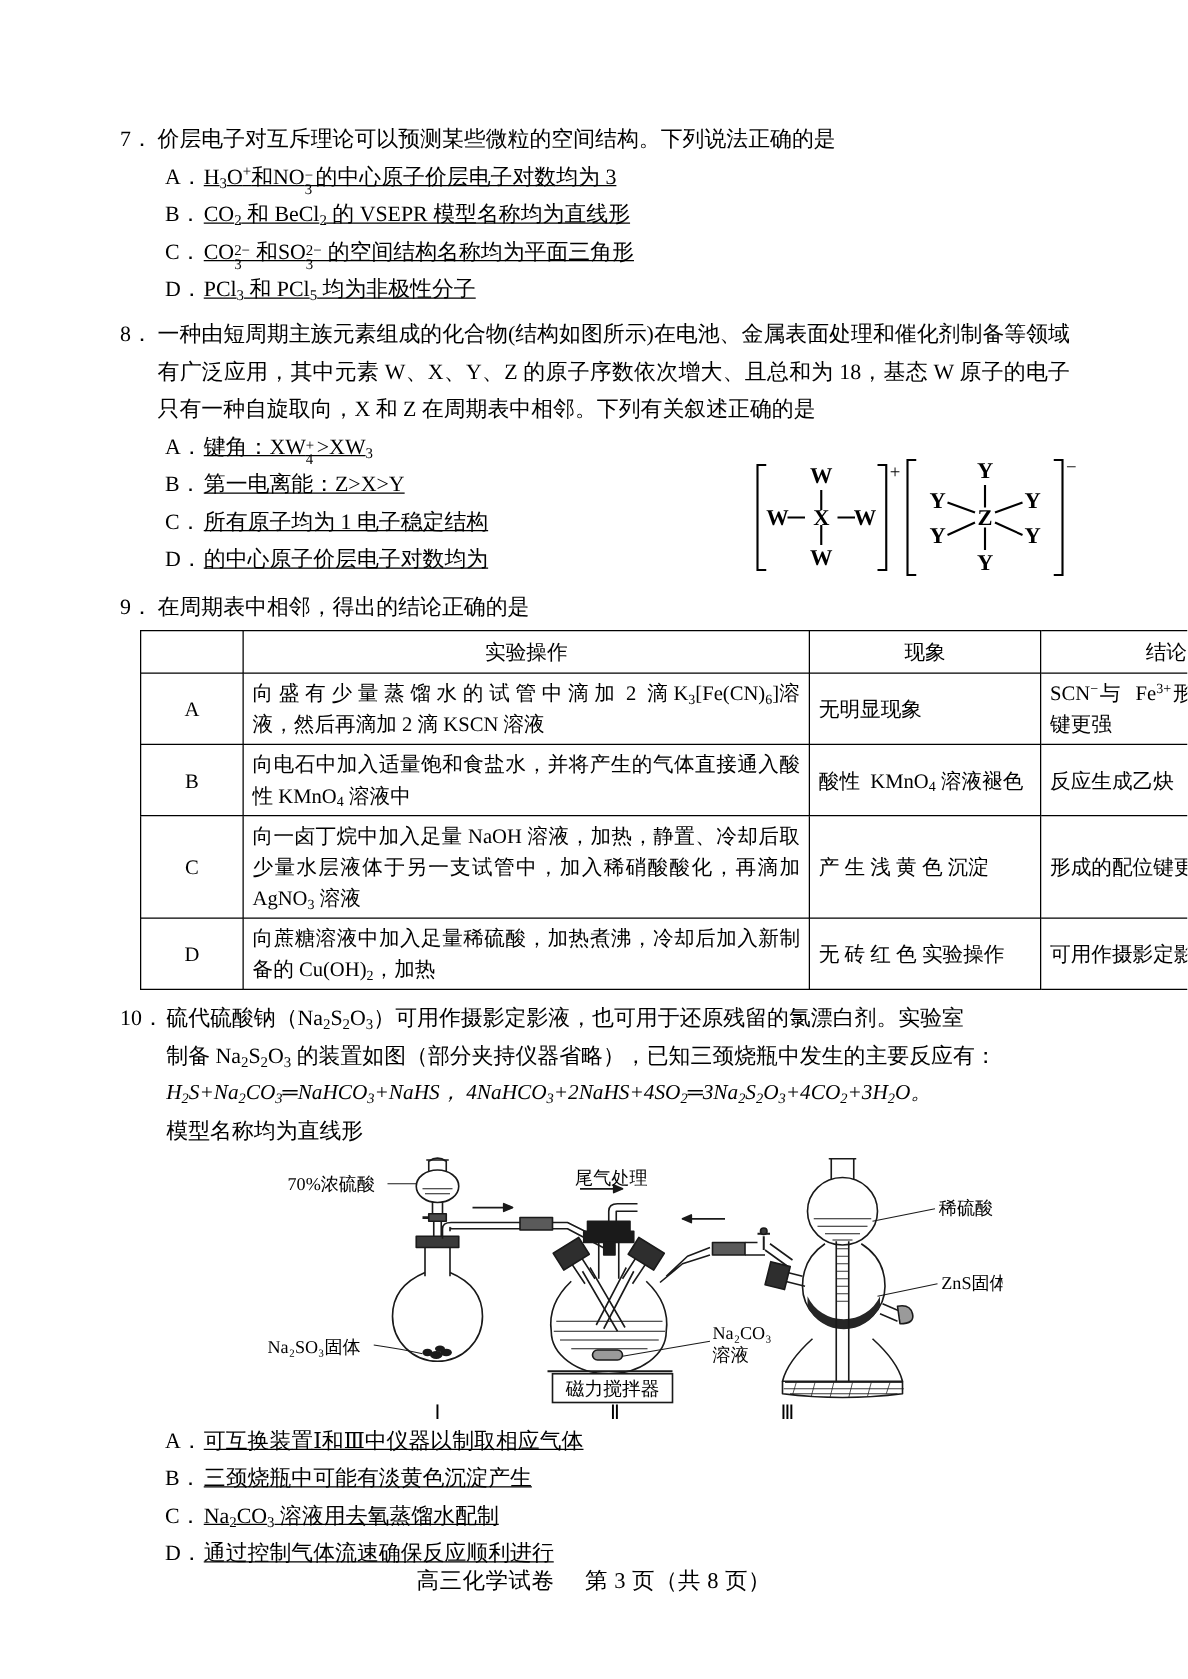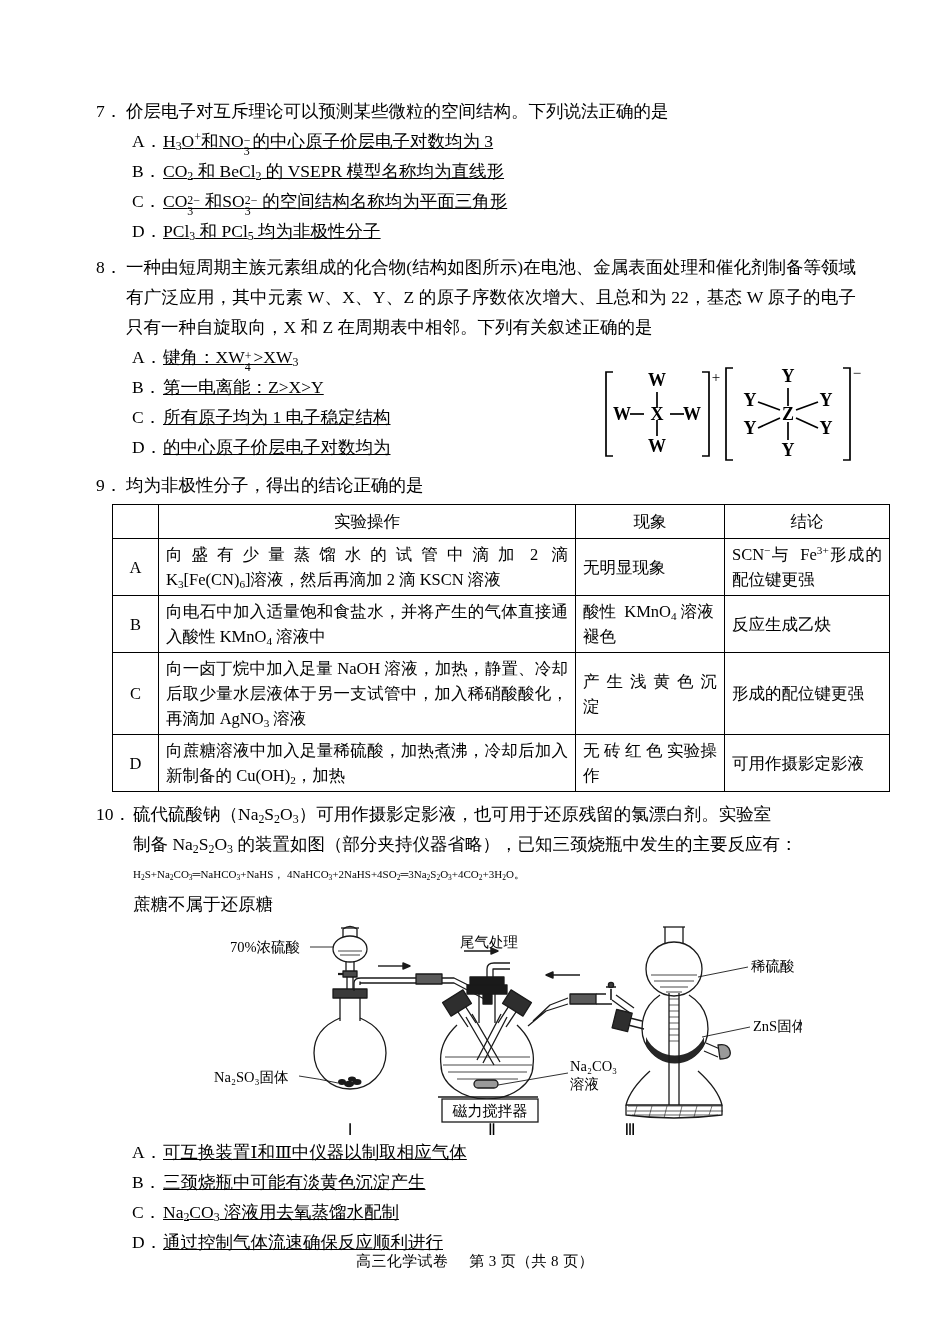--- a/index.html
+++ b/index.html
@@ -112,21 +112,21 @@
   table.exp td, table.exp th {
     border: 1px solid #000;
     padding: 3px 7px;
     font-size: 16.5px;
     line-height: 25px;
     vertical-align: middle;
     font-weight: normal;
   }
   table.exp thead td {
     text-align: center;
-    padding: 4px 6px;
+    padding: 4px 24px;
   }
   td.c-label { width: 33px; text-align: center; font-size: 17px; }
   td.c-op    { width: 404px; text-align: justify; text-justify: inter-ideograph; }
   td.c-ph    { width: 136px; text-align: justify; text-justify: inter-ideograph; }
   td.c-cn    { width: 152px; text-align: justify; text-justify: inter-ideograph; }
   td.c-ph.nojust, td.c-cn.nojust { text-align: left; }
 
   
   .app-wrap {
     position: relative;
@@ -139,21 +139,21 @@
     top: 0;
   }
 
   
   .footer {
     position: absolute;
     left: 0;
     top: 1252px;
     width: 950px;
     text-align: center;
-    font-size: 15px;
+    font-size: 18px;
     letter-spacing: 0.4px;
   }
   .footer span { white-space: nowrap; }
 </style>
 </head>
 <body>
 
 <div class="page">
   <div class="content">
 
@@ -176,21 +176,21 @@
       </div>
       <div class="opt">
         <span class="opt-letter">D．</span>
         <span class="opt-text">PCl<sub>3</sub> 和 PCl<sub>5</sub> 均为非极性分子</span>
       </div>
     </div>
 
     <div class="q" style="margin-top:6px;">
       <div class="q-head">
         <span class="q-num">8．</span>
-        <span class="q-body">一种由短周期主族元素组成的化合物(结构如图所示)在电池、金属表面处理和催化剂制备等领域有广泛应用，其中元素 W、X、Y、Z 的原子序数依次增大、且总和为 22，基态 W 原子的电子只有一种自旋取向，X 和 Z 在周期表中相邻。下列有关叙述正确的是</span>
+        <span class="q-body">一种由短周期主族元素组成的化合物(结构如图所示)在电池、金属表面处理和催化剂制备等领域有广泛应用，其中元素 W、X、Y、Z 的原子序数依次增大、且总和为 18，基态 W 原子的电子只有一种自旋取向，X 和 Z 在周期表中相邻。下列有关叙述正确的是</span>
       </div>
       <div class="opt">
         <span class="opt-letter">A．</span>
         <span class="opt-text">键角：XW<span class="stack"><sup>+</sup><sub>4</sub></span>&nbsp;&nbsp;&gt;XW<sub>3</sub></span>
       </div>
       <div class="opt">
         <span class="opt-letter">B．</span>
         <span class="opt-text">第一电离能：Z&gt;X&gt;Y</span>
       </div>
       <div class="opt">
@@ -247,21 +247,21 @@
             <text x="116" y="24">+</text>
             <text x="257" y="20">−</text>
           </g>
         </svg>
       </div>
     </div>
 
     <div class="q" style="margin-top:8px;">
       <div class="q-head">
         <span class="q-num">9．</span>
-        <span class="q-body">均为非极性分子，得出的结论正确的是</span>
+        <span class="q-body">在周期表中相邻，得出的结论正确的是</span>
       </div>
 
       <table class="exp">
         <thead>
           <tr>
             <td class="c-label"></td>
             <td class="c-op">实验操作</td>
             <td class="c-ph">现象</td>
             <td class="c-cn">结论</td>
           </tr>
@@ -301,25 +301,25 @@
         <span class="q-body">
           <span>硫代硫酸钠（Na<sub>2</sub>S<sub>2</sub>O<sub>3</sub>）可用作摄影定影液，也可用于还原残留的氯漂白剂。实验室</span>
         </span>
       </div>
       <div class="q-head">
         <span class="q-num wide"></span>
         <span class="q-body">制备 Na<sub>2</sub>S<sub>2</sub>O<sub>3</sub> 的装置如图（部分夹持仪器省略），已知三颈烧瓶中发生的主要反应有：</span>
       </div>
       <div class="q-head">
         <span class="q-num wide"></span>
-        <span class="q-body" style="font-size:11px;">H<sub>2</sub>S+Na<sub>2</sub>CO<sub>3</sub>═NaHCO<sub>3</sub>+NaHS，&nbsp;4NaHCO<sub>3</sub>+2NaHS+4SO<sub>2</sub>═3Na<sub>2</sub>S<sub>2</sub>O<sub>3</sub>+4CO<sub>2</sub>+3H<sub>2</sub>O。</span>
+        <span class="q-body" style="font-size:17px;font-style:italic;">H<sub>2</sub>S+Na<sub>2</sub>CO<sub>3</sub>═NaHCO<sub>3</sub>+NaHS，&nbsp;4NaHCO<sub>3</sub>+2NaHS+4SO<sub>2</sub>═3Na<sub>2</sub>S<sub>2</sub>O<sub>3</sub>+4CO<sub>2</sub>+3H<sub>2</sub>O。</span>
       </div>
       <div class="q-head">
         <span class="q-num wide"></span>
-        <span class="q-body">蔗糖不属于还原糖</span>
+        <span class="q-body">模型名称均为直线形</span>
       </div>
 
       <div class="app-wrap">
         <svg class="app-svg" width="600" height="212" viewBox="0 0 600 212">
           <g fill="none" stroke="#1a1a1a" stroke-width="1.3" stroke-linejoin="round">
 
             <ellipse cx="148" cy="24" rx="17" ry="13"></ellipse>
             <path d="M141 12 L141 4 Q148 -1 155 4 L155 12"></path>
             <line x1="139" y1="3" x2="157" y2="3"></line>
 

